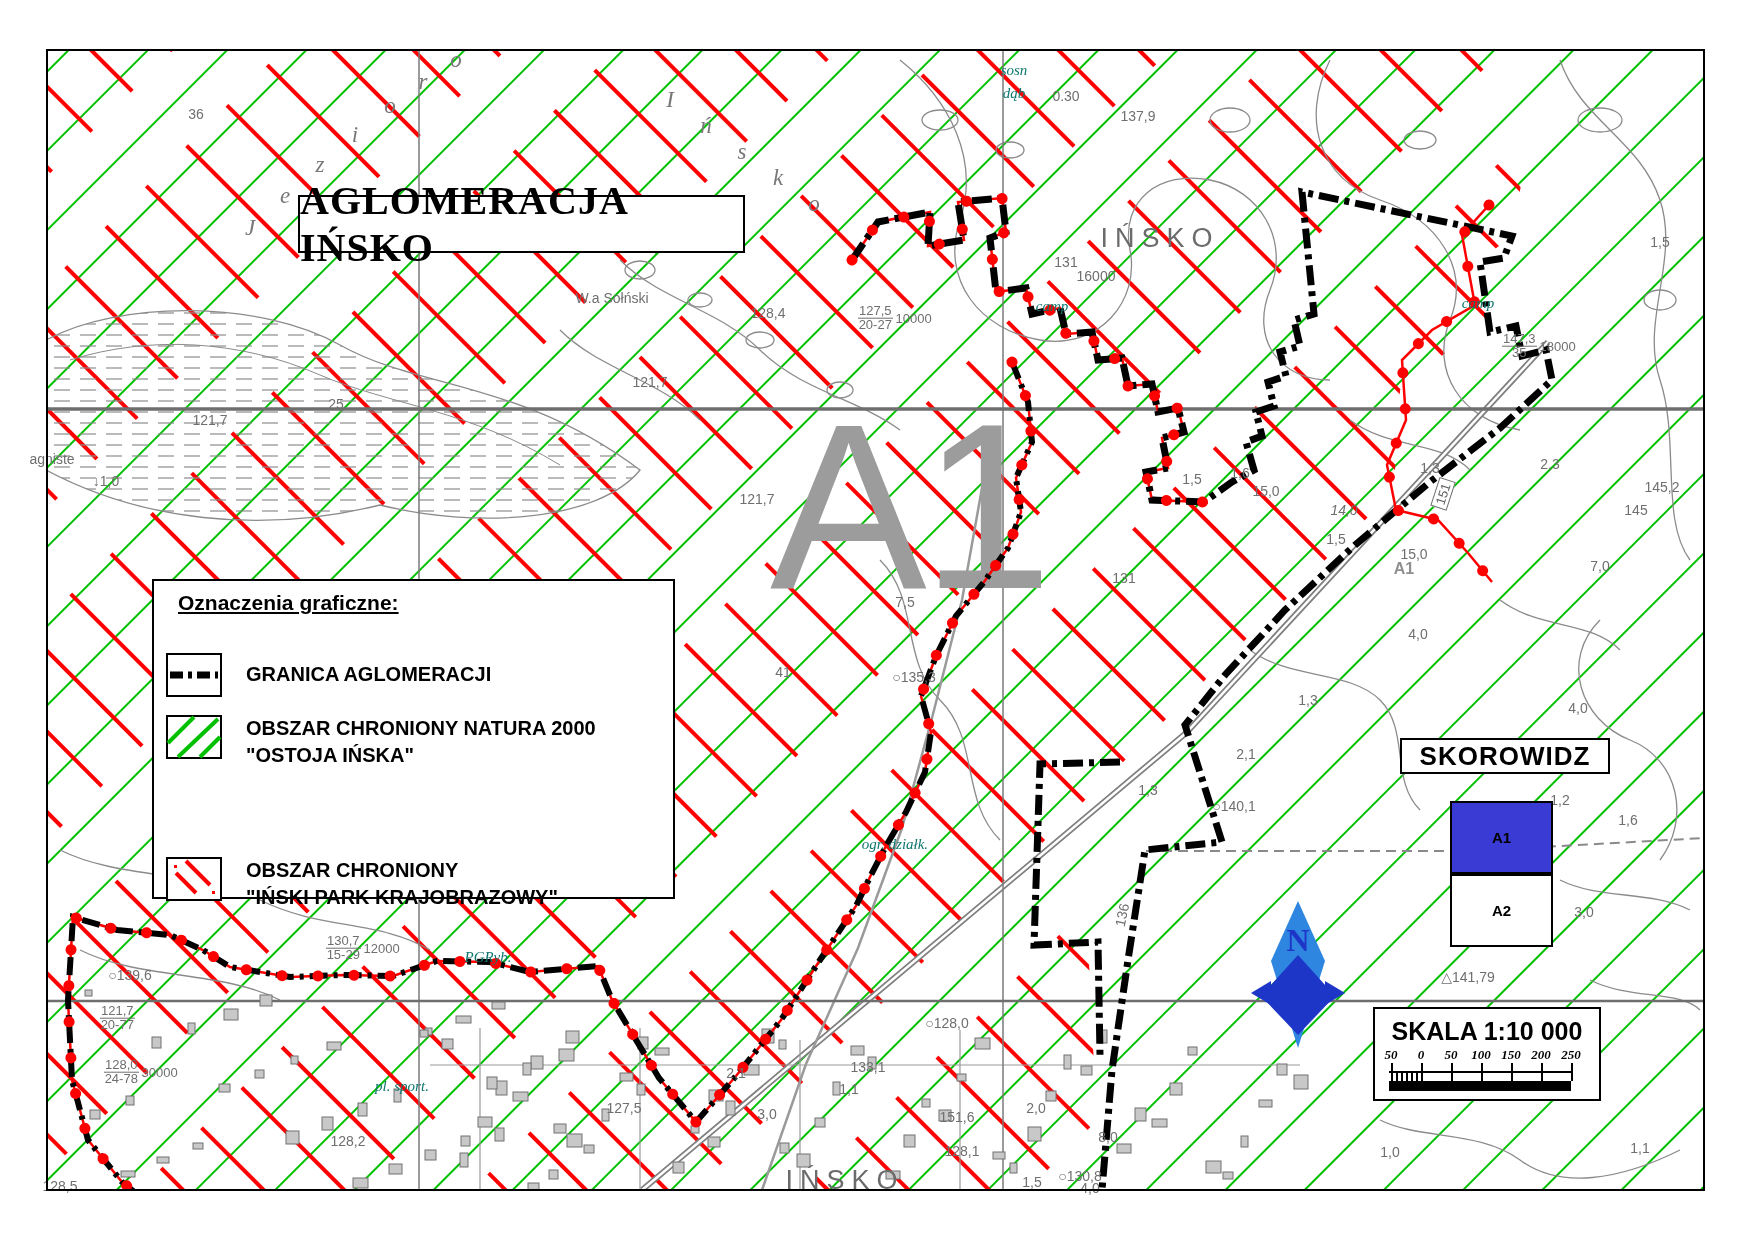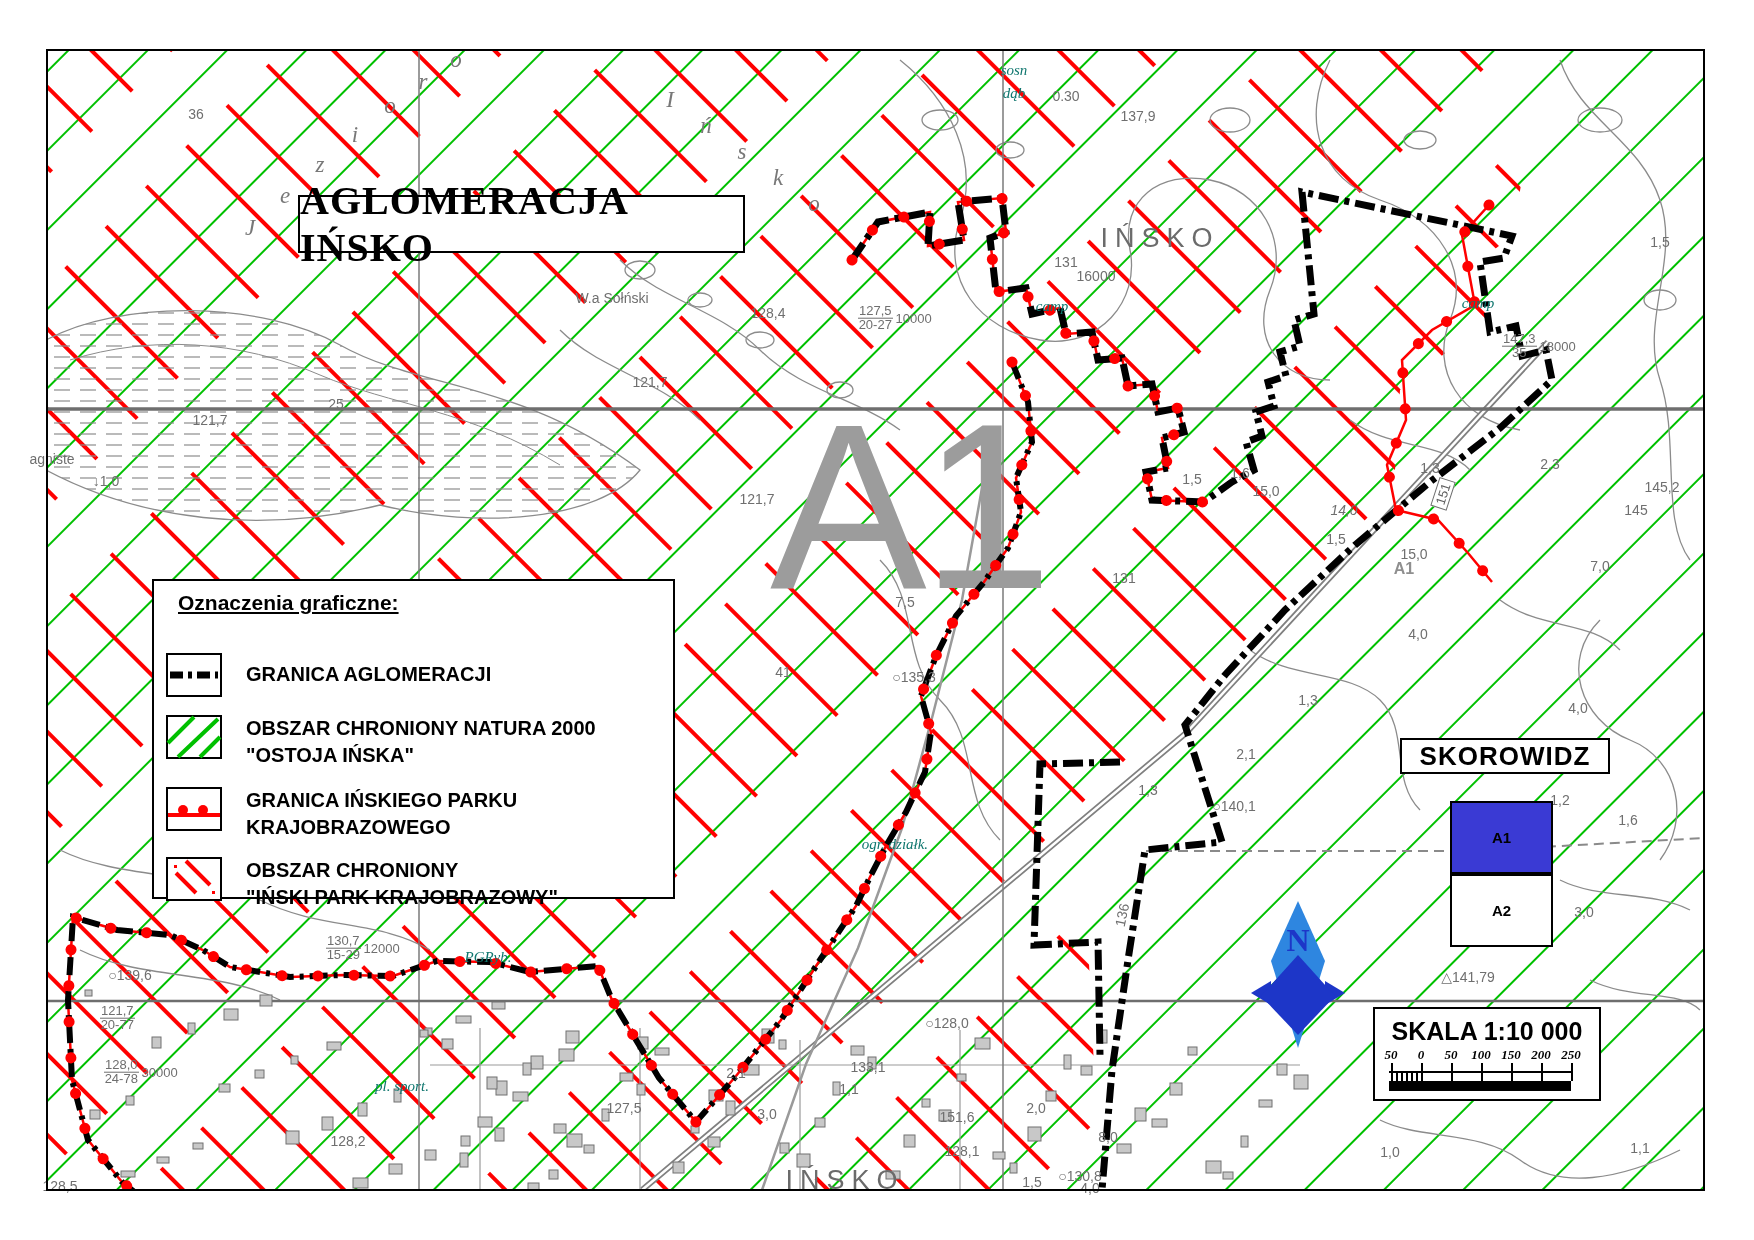--- a/index.html
+++ b/index.html
@@ -368,34 +368,20 @@
             <rect x="1" y="1" width="54" height="42" fill="#fff" stroke="#000" stroke-width="2"></rect>
           <path d="M2,28 L28,2 M12,42 L52,4 M34,42 L54,22" stroke="#00C000" stroke-width="4" fill="none"></path>
           </svg>
       </span>
       <div class="lg-label">
         <div>OBSZAR CHRONIONY NATURA 2000</div>
         <div>"OSTOJA IŃSKA"</div>
       </div>
     </div>
 
-    <div class="lg-row" style="top:206px;height:58px;">
-      <span class="lg-swatch">
-        <svg width="56" height="44">
-            <rect x="1" y="1" width="54" height="42" fill="#fff" stroke="#000" stroke-width="2"></rect>
-          <line x1="2" y1="28" x2="54" y2="28" stroke="#FF0000" stroke-width="4"></line>
-          <circle cx="17" cy="23" r="5" fill="#FF0000"></circle>
-            <circle cx="37" cy="23" r="5" fill="#FF0000"></circle>
-          </svg>
-      </span>
-      <div class="lg-label">
-        <div>GRANICA IŃSKIEGO PARKU</div>
-        <div>KRAJOBRAZOWEGO</div>
-      </div>
-    </div>
 
     <div class="lg-row" style="top:276px;height:58px;">
       <span class="lg-swatch">
         <svg width="56" height="44">
             <rect x="1" y="1" width="54" height="42" fill="#fff" stroke="#000" stroke-width="2"></rect>
           <path d="M20,4 L44,28 M10,16 L30,36" stroke="#FF0000" stroke-width="4" fill="none"></path>
           <rect x="8" y="8" width="3" height="3" fill="#FF0000"></rect>
             <rect x="46" y="34" width="3" height="3" fill="#FF0000"></rect>
           </svg>
       </span>

